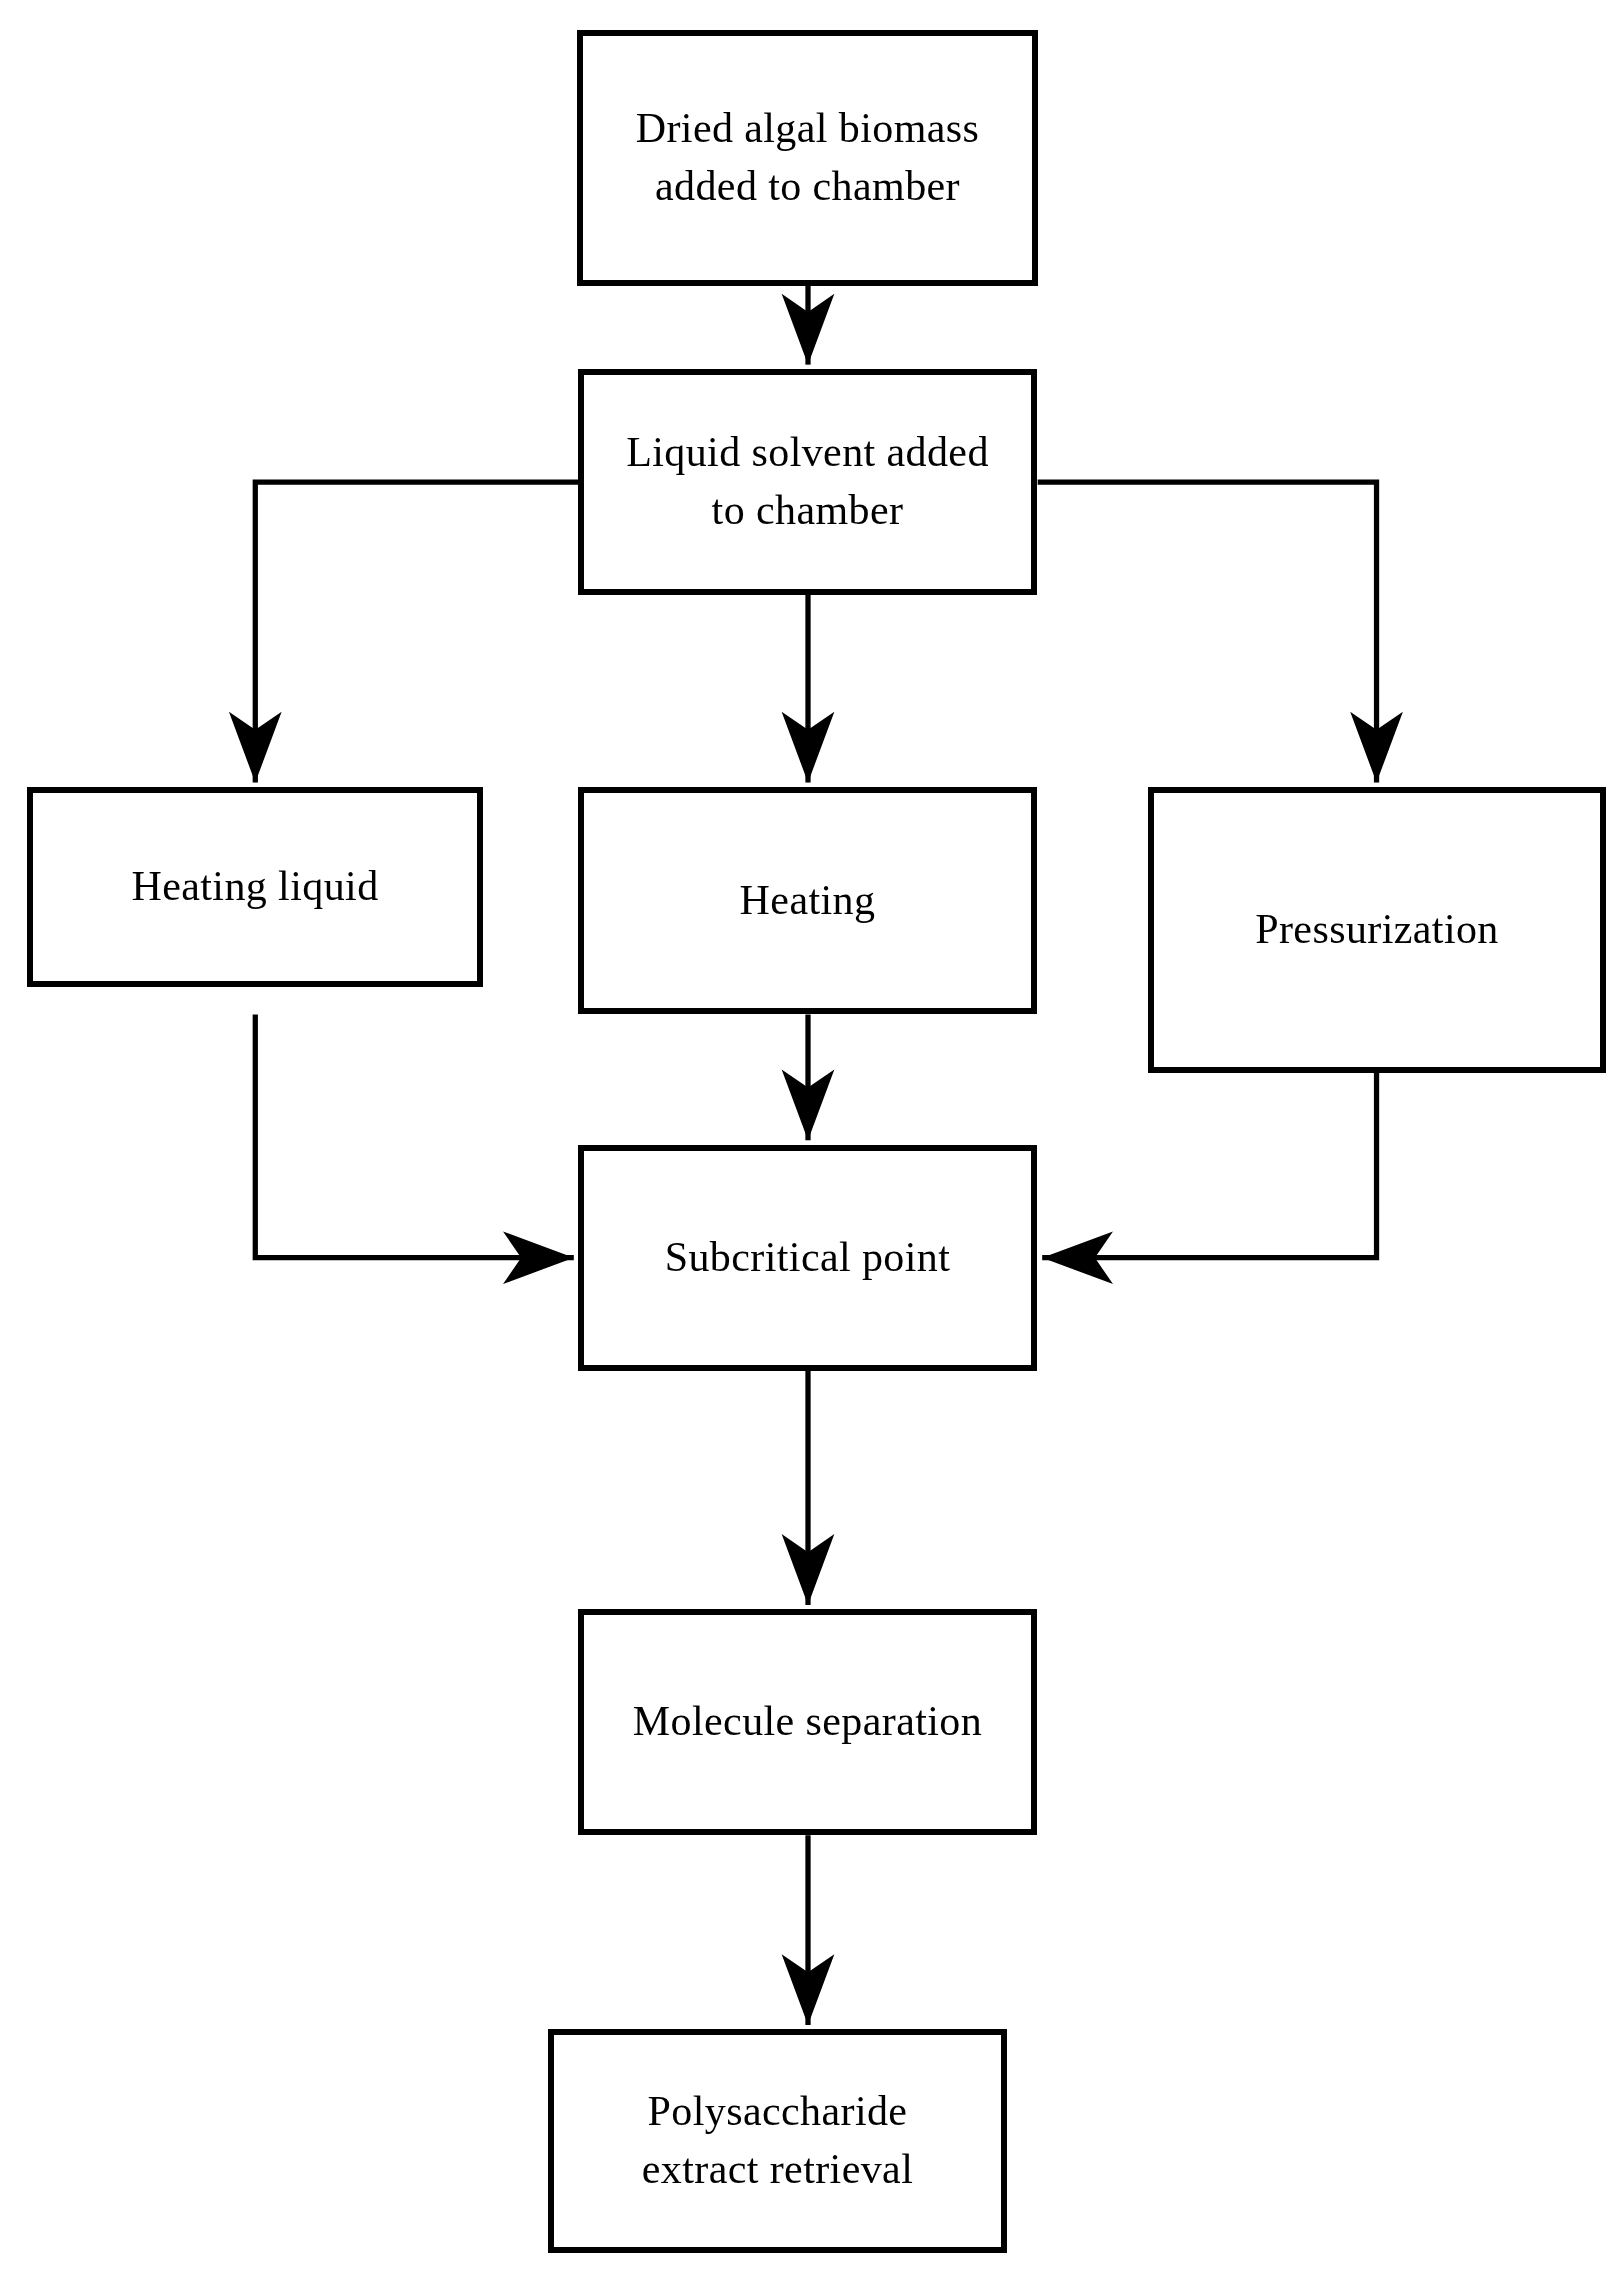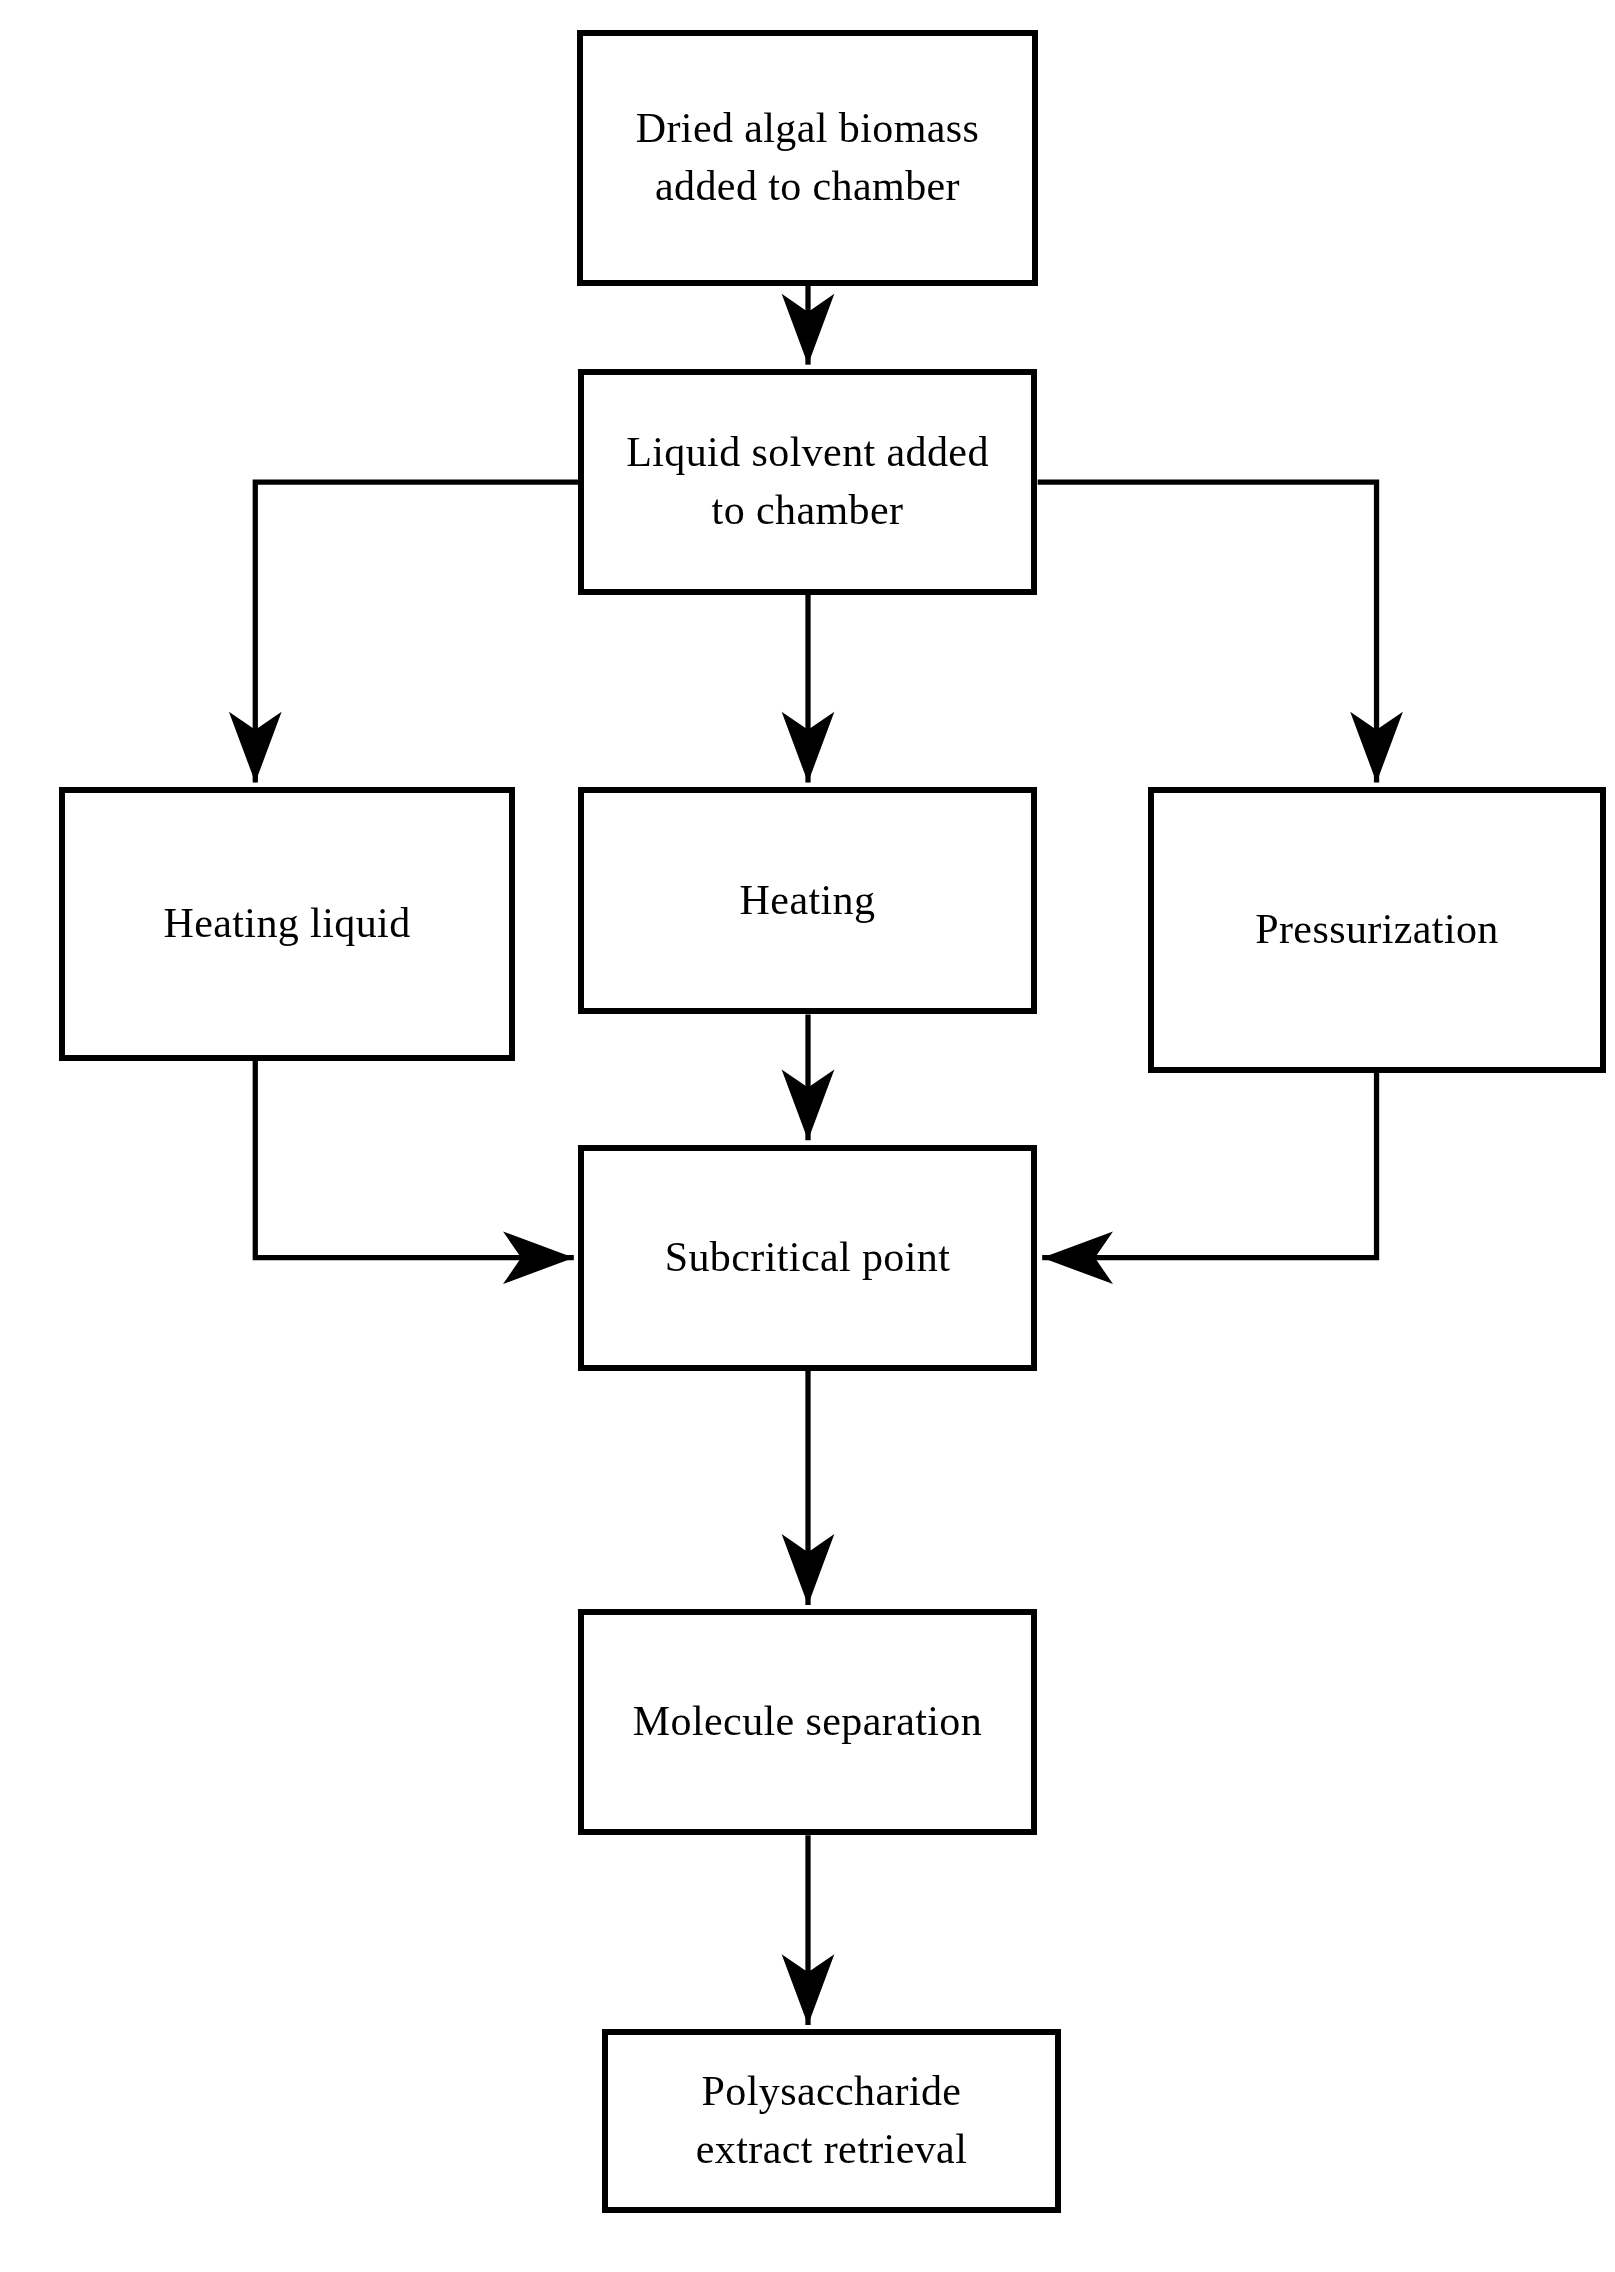--- a/index.html
+++ b/index.html
@@ -41,26 +41,26 @@
   }
   .node-label {
     font-size: 42px;
     line-height: 1.38;
     white-space: pre-line;
     letter-spacing: 0.4px;
   }
   
   #node-dried         { left: 577px;  top: 30px;   width: 461px; height: 256px; }
   #node-solvent       { left: 578px;  top: 369px;  width: 459px; height: 226px; }
-  #node-heating       { left: 27px;   top: 787px; width: 456px; height: 274px; margin-left: 32px; }
+  #node-heating       { left: 27px;   top: 787px; width: 456px; height: 200px; }
   #node-catalyst      { left: 578px;  top: 787px; width: 459px; height: 227px; }
   #node-pressurization{ left: 1148px; top: 787px; width: 458px; height: 286px; }
   #node-subcritical   { left: 578px;  top: 1145px; width: 459px; height: 226px; }
   #node-molecule      { left: 578px;  top: 1609px; width: 459px; height: 226px; }
-  #node-poly          { left: 602px;  top: 2029px; width: 459px; height: 184px; }
+  #node-poly          { left: 548px;  top: 2029px; width: 459px; height: 224px; }
 </style>
 </head>
 <body>
 
 <div class="canvas">
 
   <svg class="edges-layer" viewBox="0 0 2146 3018" xmlns="http://www.w3.org/2000/svg" aria-hidden="true">
     <defs>
       <marker id="arrowhead" markerUnits="userSpaceOnUse" markerWidth="104" markerHeight="80" viewBox="-100 -40 104 80" refX="0" refY="0" orient="auto">
         <path d="M0 0 L-94 -35 L-70 0 L-94 35 Z" fill="#000000"></path>

